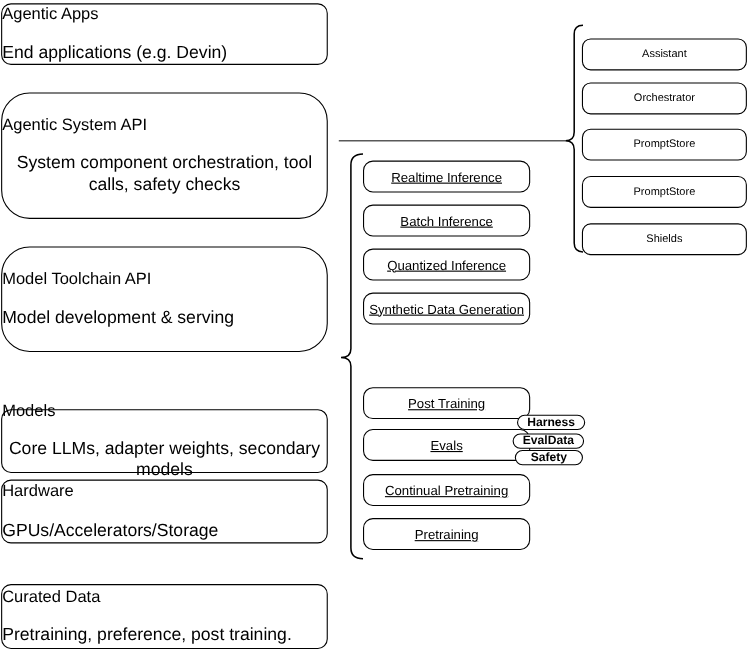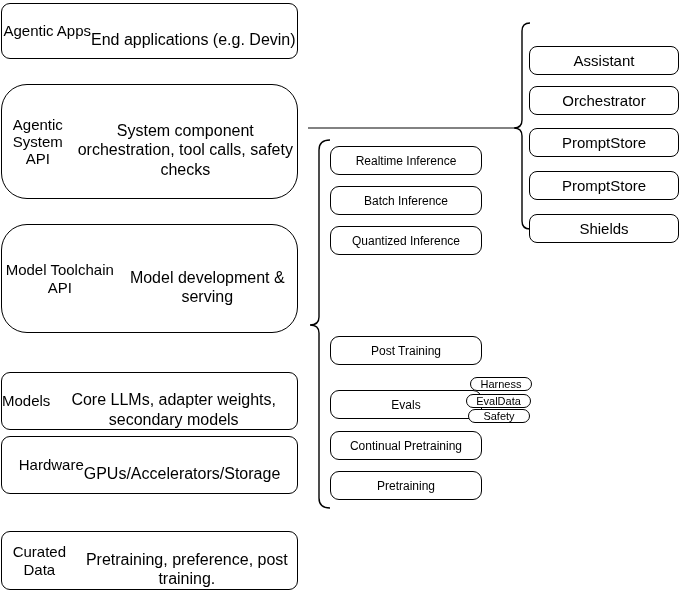--- a/index.html
+++ b/index.html
@@ -23,22 +23,22 @@
     z-index: 0;
   }
   .lbox {
     position: absolute;
     left: 1px;
     width: 297px;
     box-sizing: border-box;
     border: 1.4px solid #000000;
     background: #ffffff;
     display: flex;
-    flex-direction: row;
-    align-items: center;
+    flex-direction: column;
+    align-items: flex-start;
     justify-content: center;
     text-align: center;
     z-index: 1;
   }
   .btitle {
     font-size: 15px;
     line-height: 1.15;
     color: #000000;
   }
   .bsub {
@@ -55,50 +55,51 @@
     box-sizing: border-box;
     border: 1.4px solid #000000;
     border-radius: 9px;
     background: #ffffff;
     display: flex;
     align-items: center;
     justify-content: center;
     font-size: 12px;
     text-align: center;
     z-index: 1;
+    text-decoration: underline;
   }
   .rbox {
     position: absolute;
     left: 529px;
     width: 150px;
     height: 29px;
     box-sizing: border-box;
     border: 1.4px solid #000000;
     border-radius: 8px;
     background: #ffffff;
     display: flex;
     align-items: center;
     justify-content: center;
-    font-size: 15px;
+    font-size: 10px;
     text-align: center;
     z-index: 1;
-    margin-top: 11px;
   }
   .pill {
     position: absolute;
     box-sizing: border-box;
     border: 1.3px solid #000000;
     border-radius: 999px;
     background: #ffffff;
     display: flex;
     align-items: center;
     justify-content: center;
     font-size: 11px;
     line-height: 1;
     z-index: 2;
+    font-weight: bold;
   }
 </style>
 </head>
 <body>
 
 <div id="canvas">
 
   <svg id="connectors" viewBox="0 0 682 591" xmlns="http://www.w3.org/2000/svg">
     <line x1="308" y1="128" x2="514" y2="128" stroke="#595959" stroke-width="1.4"></line>
     <path d="M 330 140 Q 319 140 319 150 L 319 317 Q 319 325 310 325 Q 319 325 319 333 L 319 498 Q 319 508 330 508" fill="none" stroke="#000000" stroke-width="1.4"></path>
@@ -108,21 +109,21 @@
   <div class="lbox" style="top:3px;height:56px;border-radius:9px">
     <div class="btitle">Agentic Apps</div>
     <div class="bsub">End applications (e.g. Devin)</div>
   </div>
 
   <div class="lbox" style="top:84px;height:115px;border-radius:26px">
     <div class="btitle">Agentic System API</div>
     <div class="bsub">System component orchestration, tool calls, safety checks</div>
   </div>
 
-  <div class="lbox" style="top:224px;height:109px;border-radius:26px">
+  <div class="lbox" style="top:224px;height:96px;border-radius:26px">
     <div class="btitle">Model Toolchain API</div>
     <div class="bsub">Model development &amp; serving</div>
   </div>
 
   <div class="lbox" style="top:372px;height:58px;border-radius:9px">
     <div class="btitle">Models</div>
     <div class="bsub">Core LLMs, adapter weights, secondary models</div>
   </div>
 
   <div class="lbox" style="top:436px;height:58px;border-radius:9px">
@@ -131,21 +132,22 @@
   </div>
 
   <div class="lbox" style="top:531px;height:59px;border-radius:9px">
     <div class="btitle">Curated Data</div>
     <div class="bsub">Pretraining, preference, post training.</div>
   </div>
 
   <div class="mbox" style="top:146px">Realtime Inference</div>
   <div class="mbox" style="top:186px">Batch Inference</div>
   <div class="mbox" style="top:226px">Quantized Inference</div>
-  <div class="mbox" style="top:336px">Post Training</div>
+  <div class="mbox" style="top:266px">Synthetic Data Generation</div>
+  <div class="mbox" style="top:352px">Post Training</div>
   <div class="mbox" style="top:390px">Evals</div>
   <div class="mbox" style="top:431px">Continual Pretraining</div>
   <div class="mbox" style="top:471px">Pretraining</div>
 
   <div class="pill" style="left:470px;top:377px;width:62px;height:14px">Harness</div>
   <div class="pill" style="left:466px;top:394px;width:65px;height:14px">EvalData</div>
   <div class="pill" style="left:468px;top:409px;width:62px;height:14px">Safety</div>
 
   <div class="rbox" style="top:35px">Assistant</div>
   <div class="rbox" style="top:75px">Orchestrator</div>

